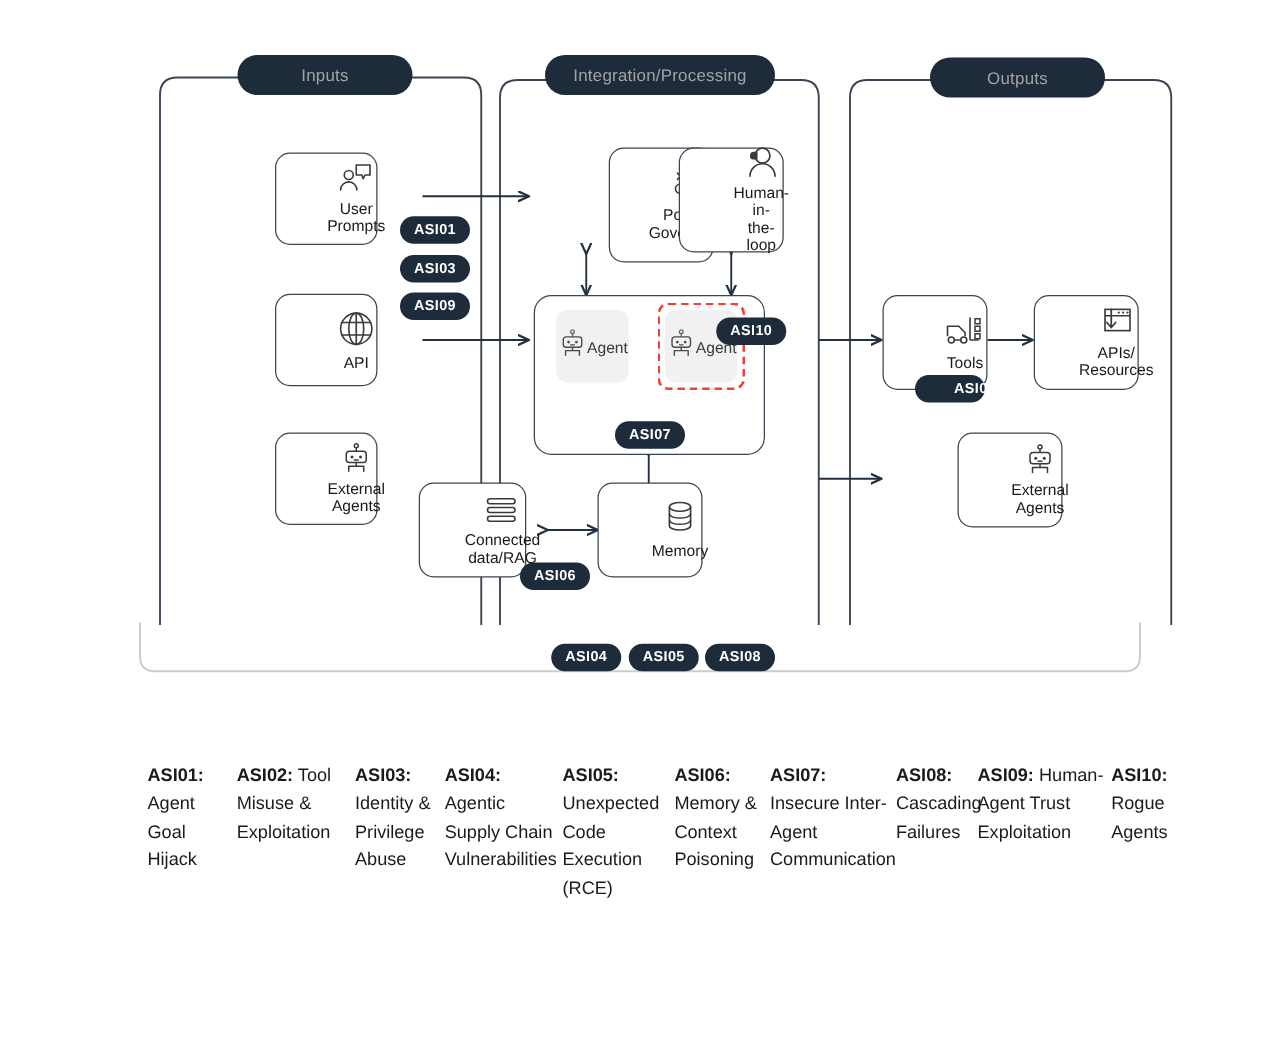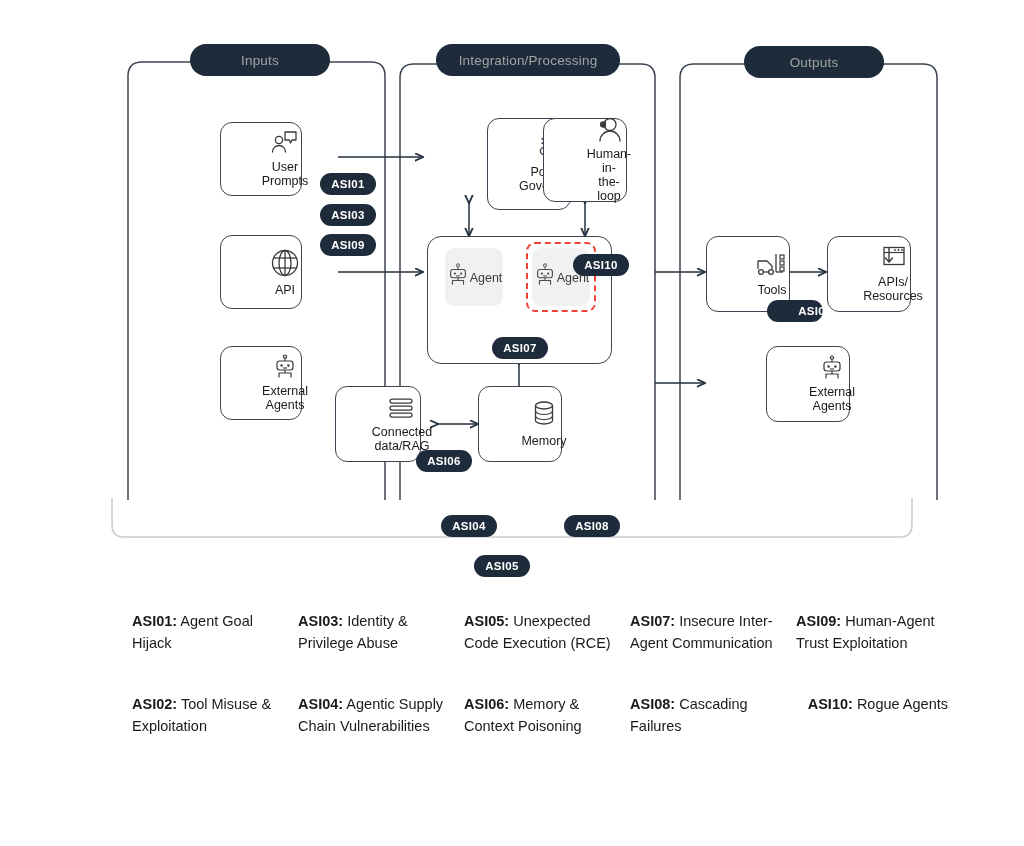--- a/index.html
+++ b/index.html
@@ -104,21 +104,21 @@
     position: absolute;
     left: 118px;
     top: 610px;
     width: 830px;
     display: grid;
     grid-template-columns: repeat(5, 166px);
     column-gap: 0px;
     row-gap: 26px;
     z-index: 7;
   }
-  .legend-col { display: flex; flex-direction: column; row-gap: 38px; align-items: flex-end; }
+  .legend-col { display: flex; flex-direction: row; row-gap: 26px; }
   .legend-item {
     font-size: 14.5px;
     line-height: 1.55;
     color: #1a1a1a;
     max-width: 152px;
   }
   .legend-item b { font-weight: bold; }
 </style>
 </head>
 <body>
@@ -364,28 +364,28 @@
 
   <div class="badge" style="left:573px; top:254px; width:56px;">
     <span>ASI10</span>
   </div>
   <div class="badge" style="left:492px; top:337px; width:56px;">
     <span>ASI07</span>
   </div>
   <div class="badge" style="left:416px; top:450px; width:56px;">
     <span>ASI06</span>
   </div>
-  <div class="badge" style="left:767px; top:300px; width:56px;padding-left:40px;">
+  <div class="badge" style="left:732px; top:300px; width:56px;padding-left:40px;">
     <span>ASI02</span>
   </div>
 
   <div class="badge" style="left:441px; top:515px; width:56px;">
     <span>ASI04</span>
   </div>
-  <div class="badge" style="left:474px; top:515px; width:56px;margin-top:40px;">
+  <div class="badge" style="left:503px; top:515px; width:56px;">
     <span>ASI05</span>
   </div>
   <div class="badge" style="left:564px; top:515px; width:56px;">
     <span>ASI08</span>
   </div>
 
   <div id="legend">
     <div class="legend-col">
       <div class="legend-item">
         <b>ASI01:</b><span> Agent Goal Hijack</span>

